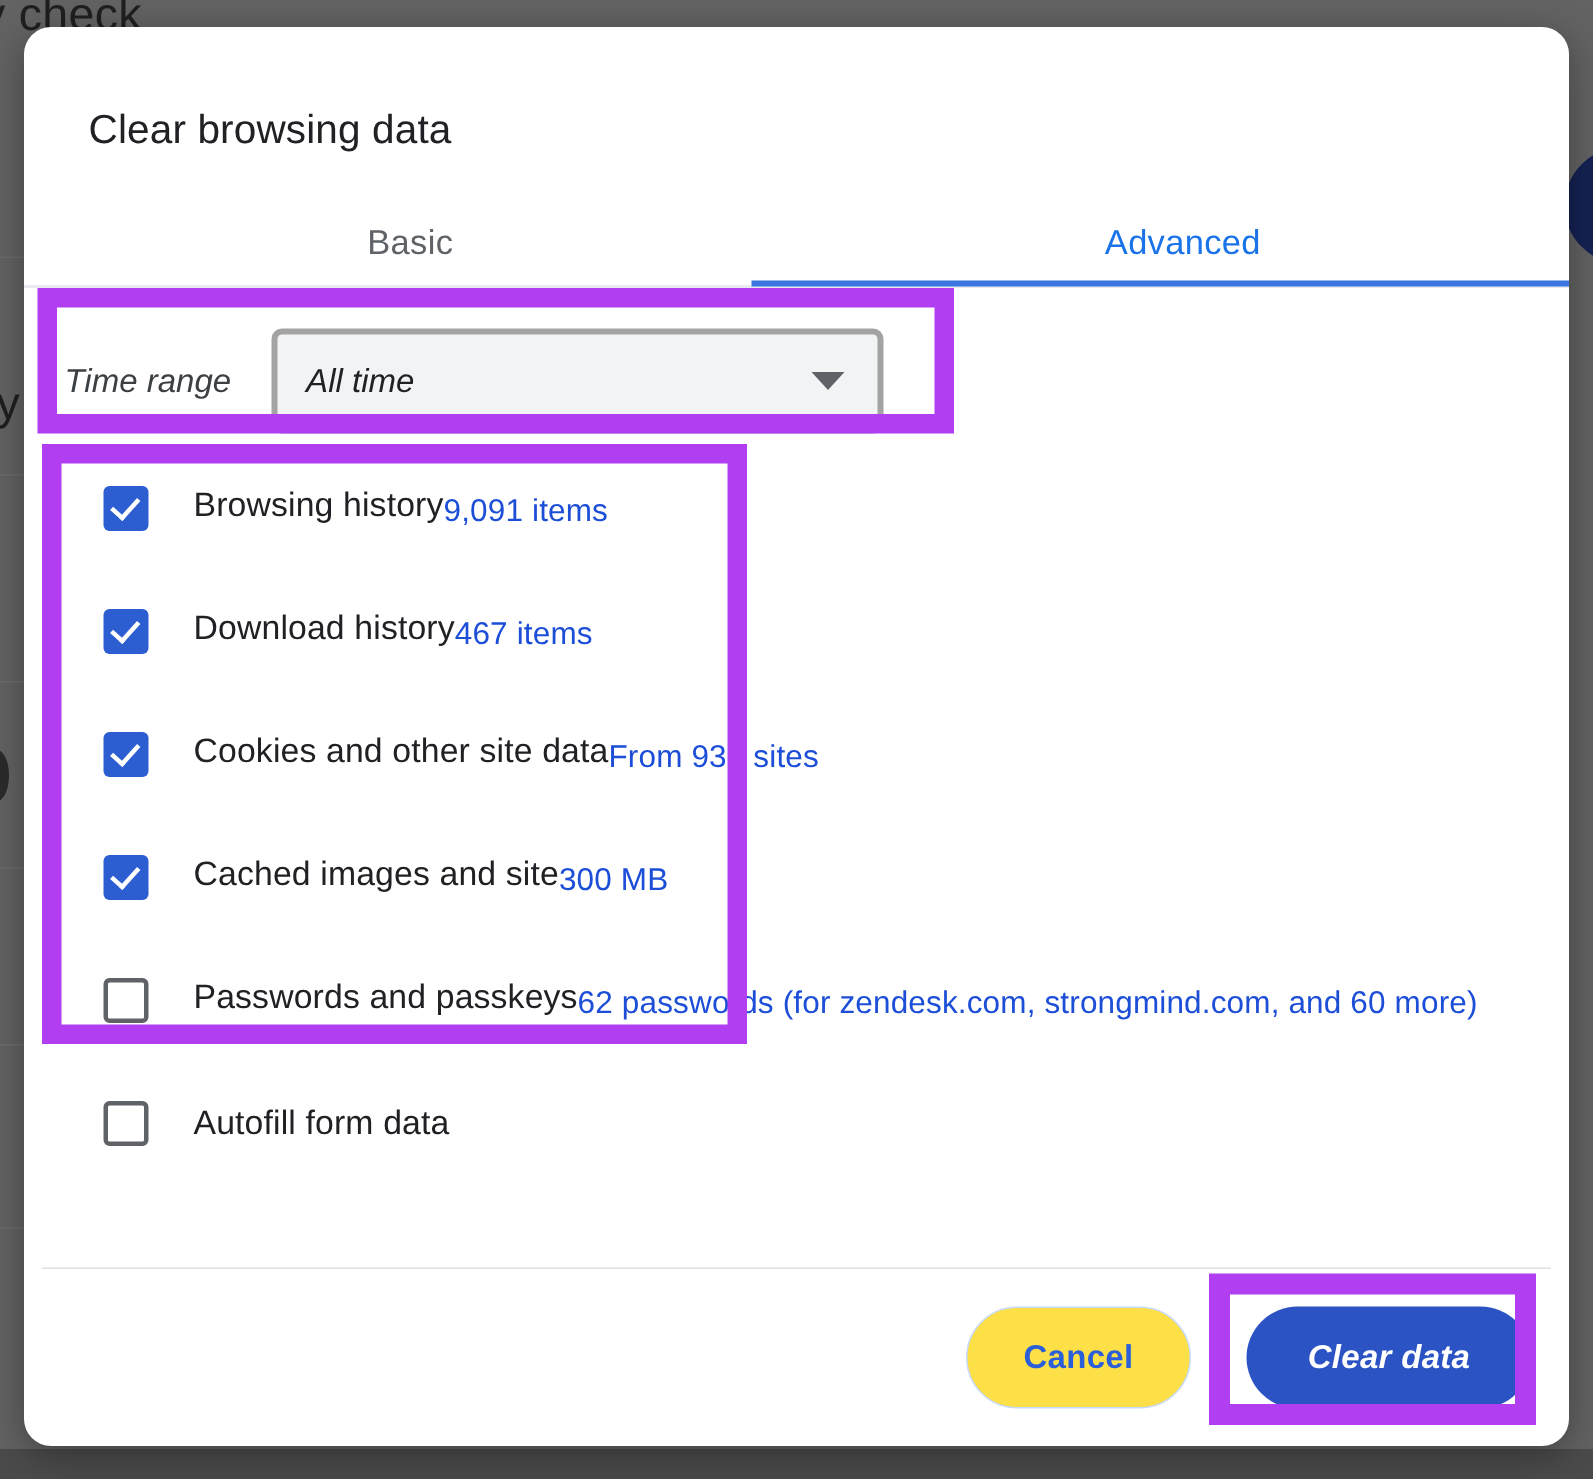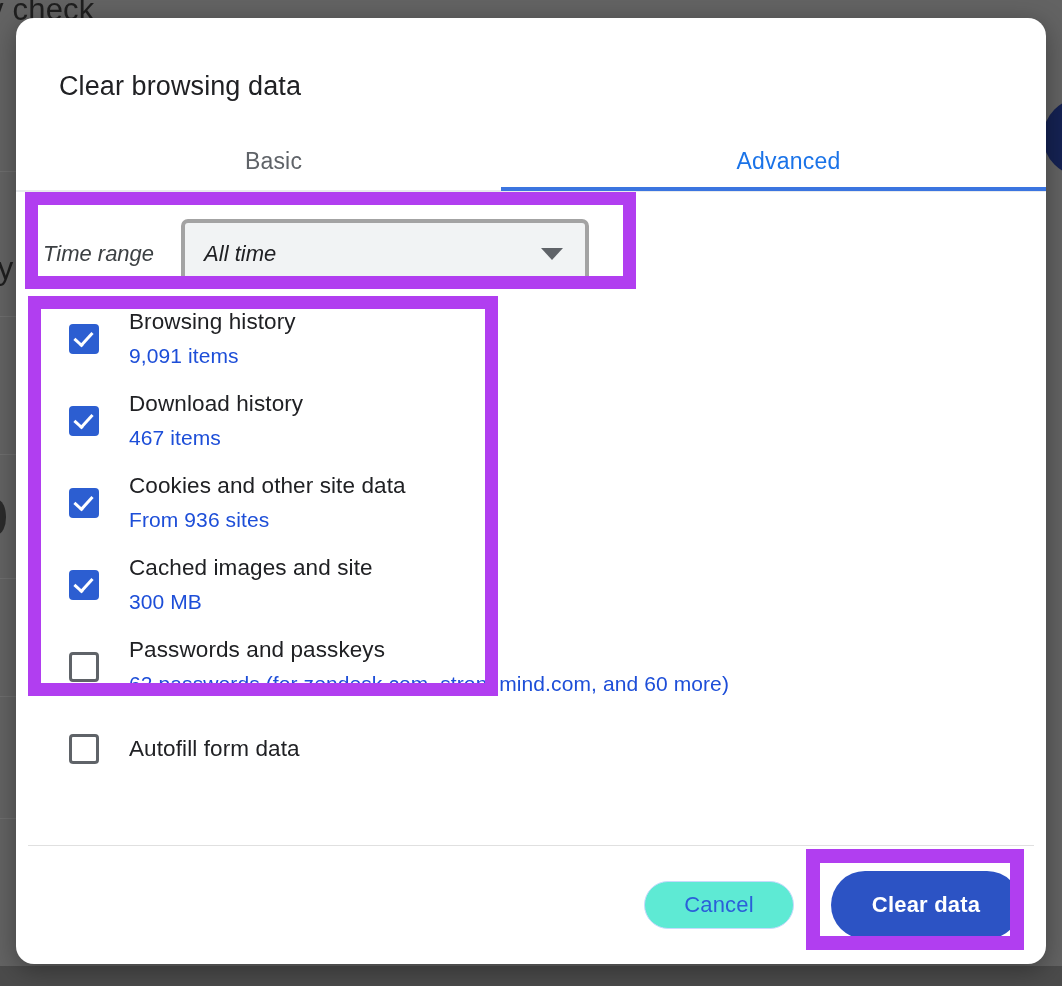--- a/index.html
+++ b/index.html
@@ -212,21 +212,21 @@
     border: solid #ffffff;
     border-width: 0 3.4px 3.4px 0;
     transform: rotate(42deg);
   }
   .cb.off {
     background: #ffffff;
     border: 3px solid #5f6368;
   }
   .row-texts {
     display: flex;
-    flex-direction: column;
+    flex-direction: row;
     justify-content: center;
   }
   .row-title {
     font-size: 22.5px;
     color: #202124;
     line-height: 1.35;
     letter-spacing: .1px;
   }
   .row-sub {
     font-size: 21px;
@@ -261,35 +261,36 @@
     border-radius: 34px;
     cursor: pointer;
     display: inline-flex;
     align-items: center;
     justify-content: center;
     box-sizing: border-box;
     letter-spacing: .2px;
   }
   .btn-cancel {
     width: 150px;
-    height: 48px;
-    background: #5eead4;
+    height: 68px;
+    background: #fde047;
     border: 1px solid #c6dafc;
     color: #2b5fd9;
-    font-weight: normal;
+    font-weight: bold;
     margin-right: 37px;
   }
   .btn-primary {
     width: 190px;
     height: 68px;
     background: #2c53c4;
     border: none;
     color: #ffffff;
     font-weight: bold;
     margin-right: 25px;
+    font-style: italic;
   }
 
   
   .hl {
     position: absolute;
     border: 13px solid #b13ef0;
     box-sizing: border-box;
     pointer-events: none;
     z-index: 40;
   }

